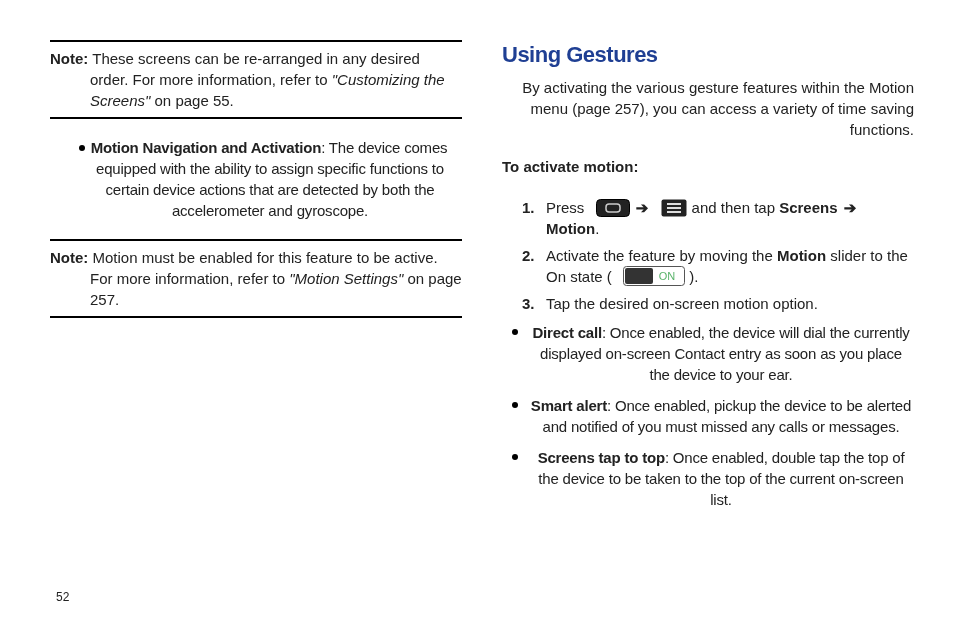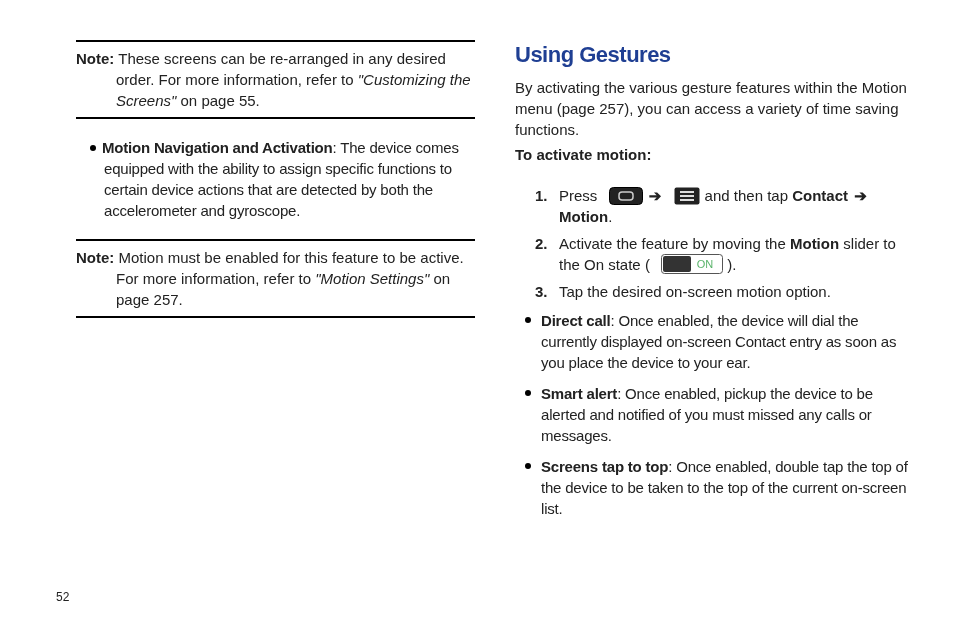--- a/index.html
+++ b/index.html
@@ -9,21 +9,21 @@
     height: 636px;
     background: #fff;
     font-family: Arial, Helvetica, sans-serif;
     color: #222;
   }
   .page {
     position: relative;
     width: 954px;
     height: 636px;
     box-sizing: border-box;
-    padding: 40px 40px 30px 76px;
+    padding: 40px 40px 30px 50px;
     display: flex;
     gap: 40px;
   }
   .col {
     flex: 1 1 0;
     font-size: 15px;
     line-height: 1.4;
   }
 
   .note-box {
@@ -49,34 +49,34 @@
     display: inline-block;
     width: 6px; height: 6px;
     background: #000;
     border-radius: 50%;
     vertical-align: middle;
     margin-right: 6px;
     position: relative;
     top: -1px;
   }
 
-  .condensed { letter-spacing: -0.2px; font-stretch: condensed; }
+  .condensed { letter-spacing: -0.2px; font-stretch: condensed; text-align: center; }
   .bold { font-weight: bold; }
 
   h2.section-title {
     font-family: Arial, Helvetica, sans-serif;
     font-weight: 900;
     color: #1f3f93;
     font-size: 22px;
     margin: 0 0 6px 0;
     letter-spacing: -0.5px;
   }
 
   .rcol p { margin: 0 0 8px 0; }
-  .rcol .lead { margin-bottom: 4px; }
+  .rcol .lead { margin-bottom: 16px; text-align: right; }
 
   ol.steps {
     list-style: none;
     margin: 0 0 8px 0;
     padding: 0 0 0 44px;
   }
   ol.steps li {
     position: relative;
     margin-bottom: 6px;
   }
@@ -166,21 +166,21 @@
         <span class="arrow-glyph">➔</span>
         <span class="icon-menu-wrap">
           <svg class="icon" width="26" height="18">
             <rect x="0.5" y="0.5" width="25" height="17" rx="2" fill="#222"></rect>
             <rect x="6" y="4" width="14" height="2" fill="#ddd"></rect>
             <rect x="6" y="8" width="14" height="2" fill="#ddd"></rect>
             <rect x="6" y="12" width="14" height="2" fill="#ddd"></rect>
           </svg>
         </span>
         <span> and then tap </span>
-        <span class="bold">Contact</span>
+        <span class="bold">Screens</span>
         <span class="arrow-glyph">➔</span>
         <span class="bold">Motion</span><span>.</span>
       </li>
       <li>
         <span class="num">2.</span>
         <span>Activate the feature by moving the </span><span class="bold">Motion</span><span> slider to the On state ( </span>
         <span class="toggle-wrap">
           <svg class="icon" width="62" height="20">
             <rect x="0.5" y="0.5" width="61" height="19" rx="3" fill="none" stroke="#555"></rect>
             <rect x="2" y="2" width="28" height="16" rx="2" fill="#333"></rect>

